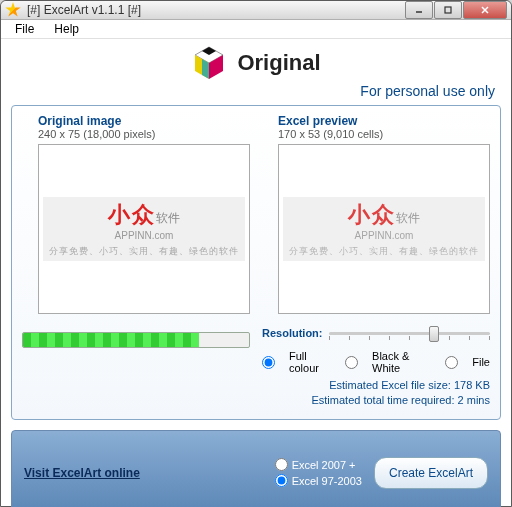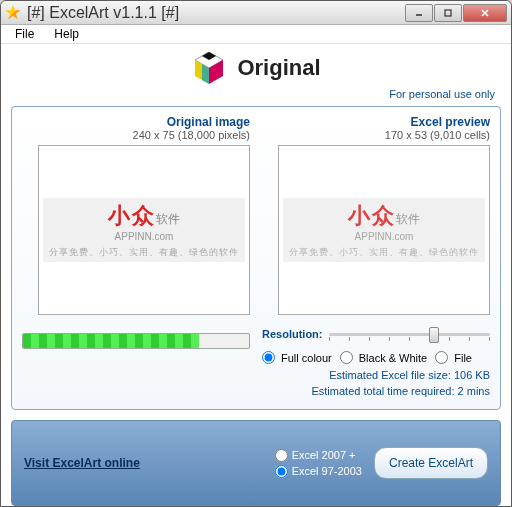--- a/index.html
+++ b/index.html
@@ -2,39 +2,39 @@
 <html><head>
 <meta charset="utf-8">
 <style>
 * { box-sizing: border-box; margin: 0; padding: 0; font-family: 'Segoe UI', Tahoma, sans-serif; }
 body { background: #e8e8e8; width: 512px; height: 507px; overflow: hidden; }
 
 .window { width: 512px; height: 507px; background: #fff; border: 1px solid #5a5a5a; border-radius: 6px 6px 0 0; box-shadow: 0 0 8px rgba(0,0,0,0.3); display: flex; flex-direction: column; }
 
 .titlebar { height: 28px; background: linear-gradient(to bottom, #f7f7f7 0%, #e8e8e8 50%, #d8d8d8 100%); border-radius: 6px 6px 0 0; display: flex; align-items: center; padding: 0 4px; border-bottom: 1px solid #b0b0b0; }
 .titlebar-icon { width: 16px; height: 16px; margin-right: 6px; background: linear-gradient(135deg, #ffcc00 50%, #ff9900 50%); clip-path: polygon(50% 0%, 61% 35%, 98% 35%, 68% 57%, 79% 91%, 50% 70%, 21% 91%, 32% 57%, 2% 35%, 39% 35%); }
-.titlebar-text { font-size: 16px; color: #333; flex: 1; }
+.titlebar-text { font-size: 12px; color: #333; flex: 1; }
 .win-buttons { display: flex; gap: 1px; }
 .win-btn { width: 28px; height: 18px; border: 1px solid #888; background: linear-gradient(to bottom, #f0f0f0, #d0d0d0); border-radius: 2px; display: flex; align-items: center; justify-content: center; font-size: 10px; cursor: pointer; }
 .win-btn.close { width: 44px; background: linear-gradient(to bottom, #e89a94, #c9524b); color: #fff; }
 .win-btn svg { width: 10px; height: 10px; }
 
 .menubar { height: 22px; display: flex; align-items: flex-end; padding: 0 6px; gap: 4px; border-bottom: 1px solid #e0e0e0; }
 .menu-item { font-size: 12px; padding: 2px 8px; cursor: pointer; }
 
 .header { display: flex; align-items: center; justify-content: center; padding: 6px 0 2px; gap: 10px; }
 .logo-cube { width: 36px; height: 36px; position: relative; }
 .app-title { font-size: 22px; font-weight: bold; color: #222; }
 
-.personal { text-align: right; font-size: 11px; color: #0a4a8a; padding: 0 16px 6px; }
+.personal { text-align: right; font-size: 14px; color: #0a4a8a; padding: 0 16px 6px; }
 
 .panel { margin: 0 10px; border: 1px solid #88a8c8; border-radius: 4px; background: linear-gradient(to bottom, #ffffff 0%, #f4f8fc 100%); padding: 8px 10px 10px; }
 
 .previews { display: flex; gap: 12px; }
-.preview-col { flex: 1; text-align: right; padding-left: 16px; }
+.preview-col { flex: 1; text-align: left; padding-left: 16px; }
 .preview-title { font-size: 12px; font-weight: bold; color: #0a4a8a; }
 .preview-sub { font-size: 11px; color: #555; margin-bottom: 4px; }
 .preview-box { border: 1px solid #aaa; background: #fff; height: 170px; display: flex; align-items: center; justify-content: center; overflow: hidden; }
 .sample-img { width: 96%; height: 64px; background: #f0f0f0; display: flex; flex-direction: column; align-items: center; justify-content: center; position: relative; }
 .sample-logo { display: flex; align-items: baseline; gap: 2px; }
 .sample-red { color: #d22; font-size: 22px; font-weight: bold; font-family: sans-serif; }
 .sample-gray { color: #888; font-size: 12px; }
 .sample-sub { font-size: 10px; color: #999; }
 .sample-tag { font-size: 9px; color: #aaa; margin-top: 4px; letter-spacing: 1px; }
 .blurred .sample-red { filter: blur(0.6px); opacity: 0.85; }
@@ -51,21 +51,21 @@
 
 .res-row { display: flex; align-items: center; gap: 6px; margin-bottom: 8px; }
 .res-label { font-weight: bold; color: #0a4a8a; font-size: 11px; }
 .slider { flex: 1; height: 18px; position: relative; }
 .slider-track { position: absolute; top: 8px; left: 0; right: 0; height: 3px; background: #ccc; border-radius: 2px; }
 .slider-thumb { position: absolute; top: 2px; left: 62%; width: 10px; height: 16px; background: linear-gradient(to bottom, #f8f8f8, #d0d0d0); border: 1px solid #888; border-radius: 2px; cursor: pointer; }
 .slider-ticks { position: absolute; top: 12px; left: 0; right: 0; height: 4px; display: flex; justify-content: space-between; }
 .slider-ticks span { width: 1px; height: 4px; background: #999; }
 
 .radio-row { display: flex; gap: 8px; margin: 4px 0; }
-.radio-opt { display: flex; align-items: center; gap: 6px; font-size: 11px; cursor: pointer; }
+.radio-opt { display: flex; align-items: center; gap: 14px; font-size: 11px; cursor: pointer; }
 .radio-opt input { margin: 0; }
 
 .est { text-align: right; font-size: 11px; color: #0a4a8a; line-height: 1.4; }
 
 .footer { margin: 10px 10px 0; border: 1px solid #6a8ab0; border-radius: 4px; background: linear-gradient(to bottom, #8aaed4 0%, #5a85b5 100%); padding: 26px 12px; display: flex; align-items: center; }
 .visit-link { font-size: 12px; font-weight: bold; color: #0a2a5a; text-decoration: underline; cursor: pointer; flex: 1; }
 .ver-radios { display: flex; flex-direction: column; gap: 3px; margin-right: 12px; }
 .ver-radios label { font-size: 11px; color: #fff; display: flex; align-items: center; gap: 4px; cursor: pointer; }
 .create-btn { padding: 8px 14px; border: 1px solid #8ab; background: linear-gradient(to bottom, #fff, #dce8f4); border-radius: 12px; font-size: 12px; color: #0a4a8a; cursor: pointer; }
 </style>
@@ -186,21 +186,21 @@
             </label>
           <label class="radio-opt">
               <input type="radio" name="cm" style="">
               <span>Black &amp; White</span>
             </label>
           <label class="radio-opt">
               <input type="radio" name="cm" style="">
               <span>File</span>
             </label>
         </div>
-        <div class="est">Estimated Excel file size: 106 KB</div>
+        <div class="est">Estimated Excel file size: 178 KB</div>
         <div class="est">Estimated total time required: 2 mins</div>
       </div>
     </div>
   </div>
 
   <div class="footer">
     <a class="visit-link">Visit ExcelArt online</a>
     <div class="ver-radios">
       <label>
           <input type="radio" name="ver" style="">

